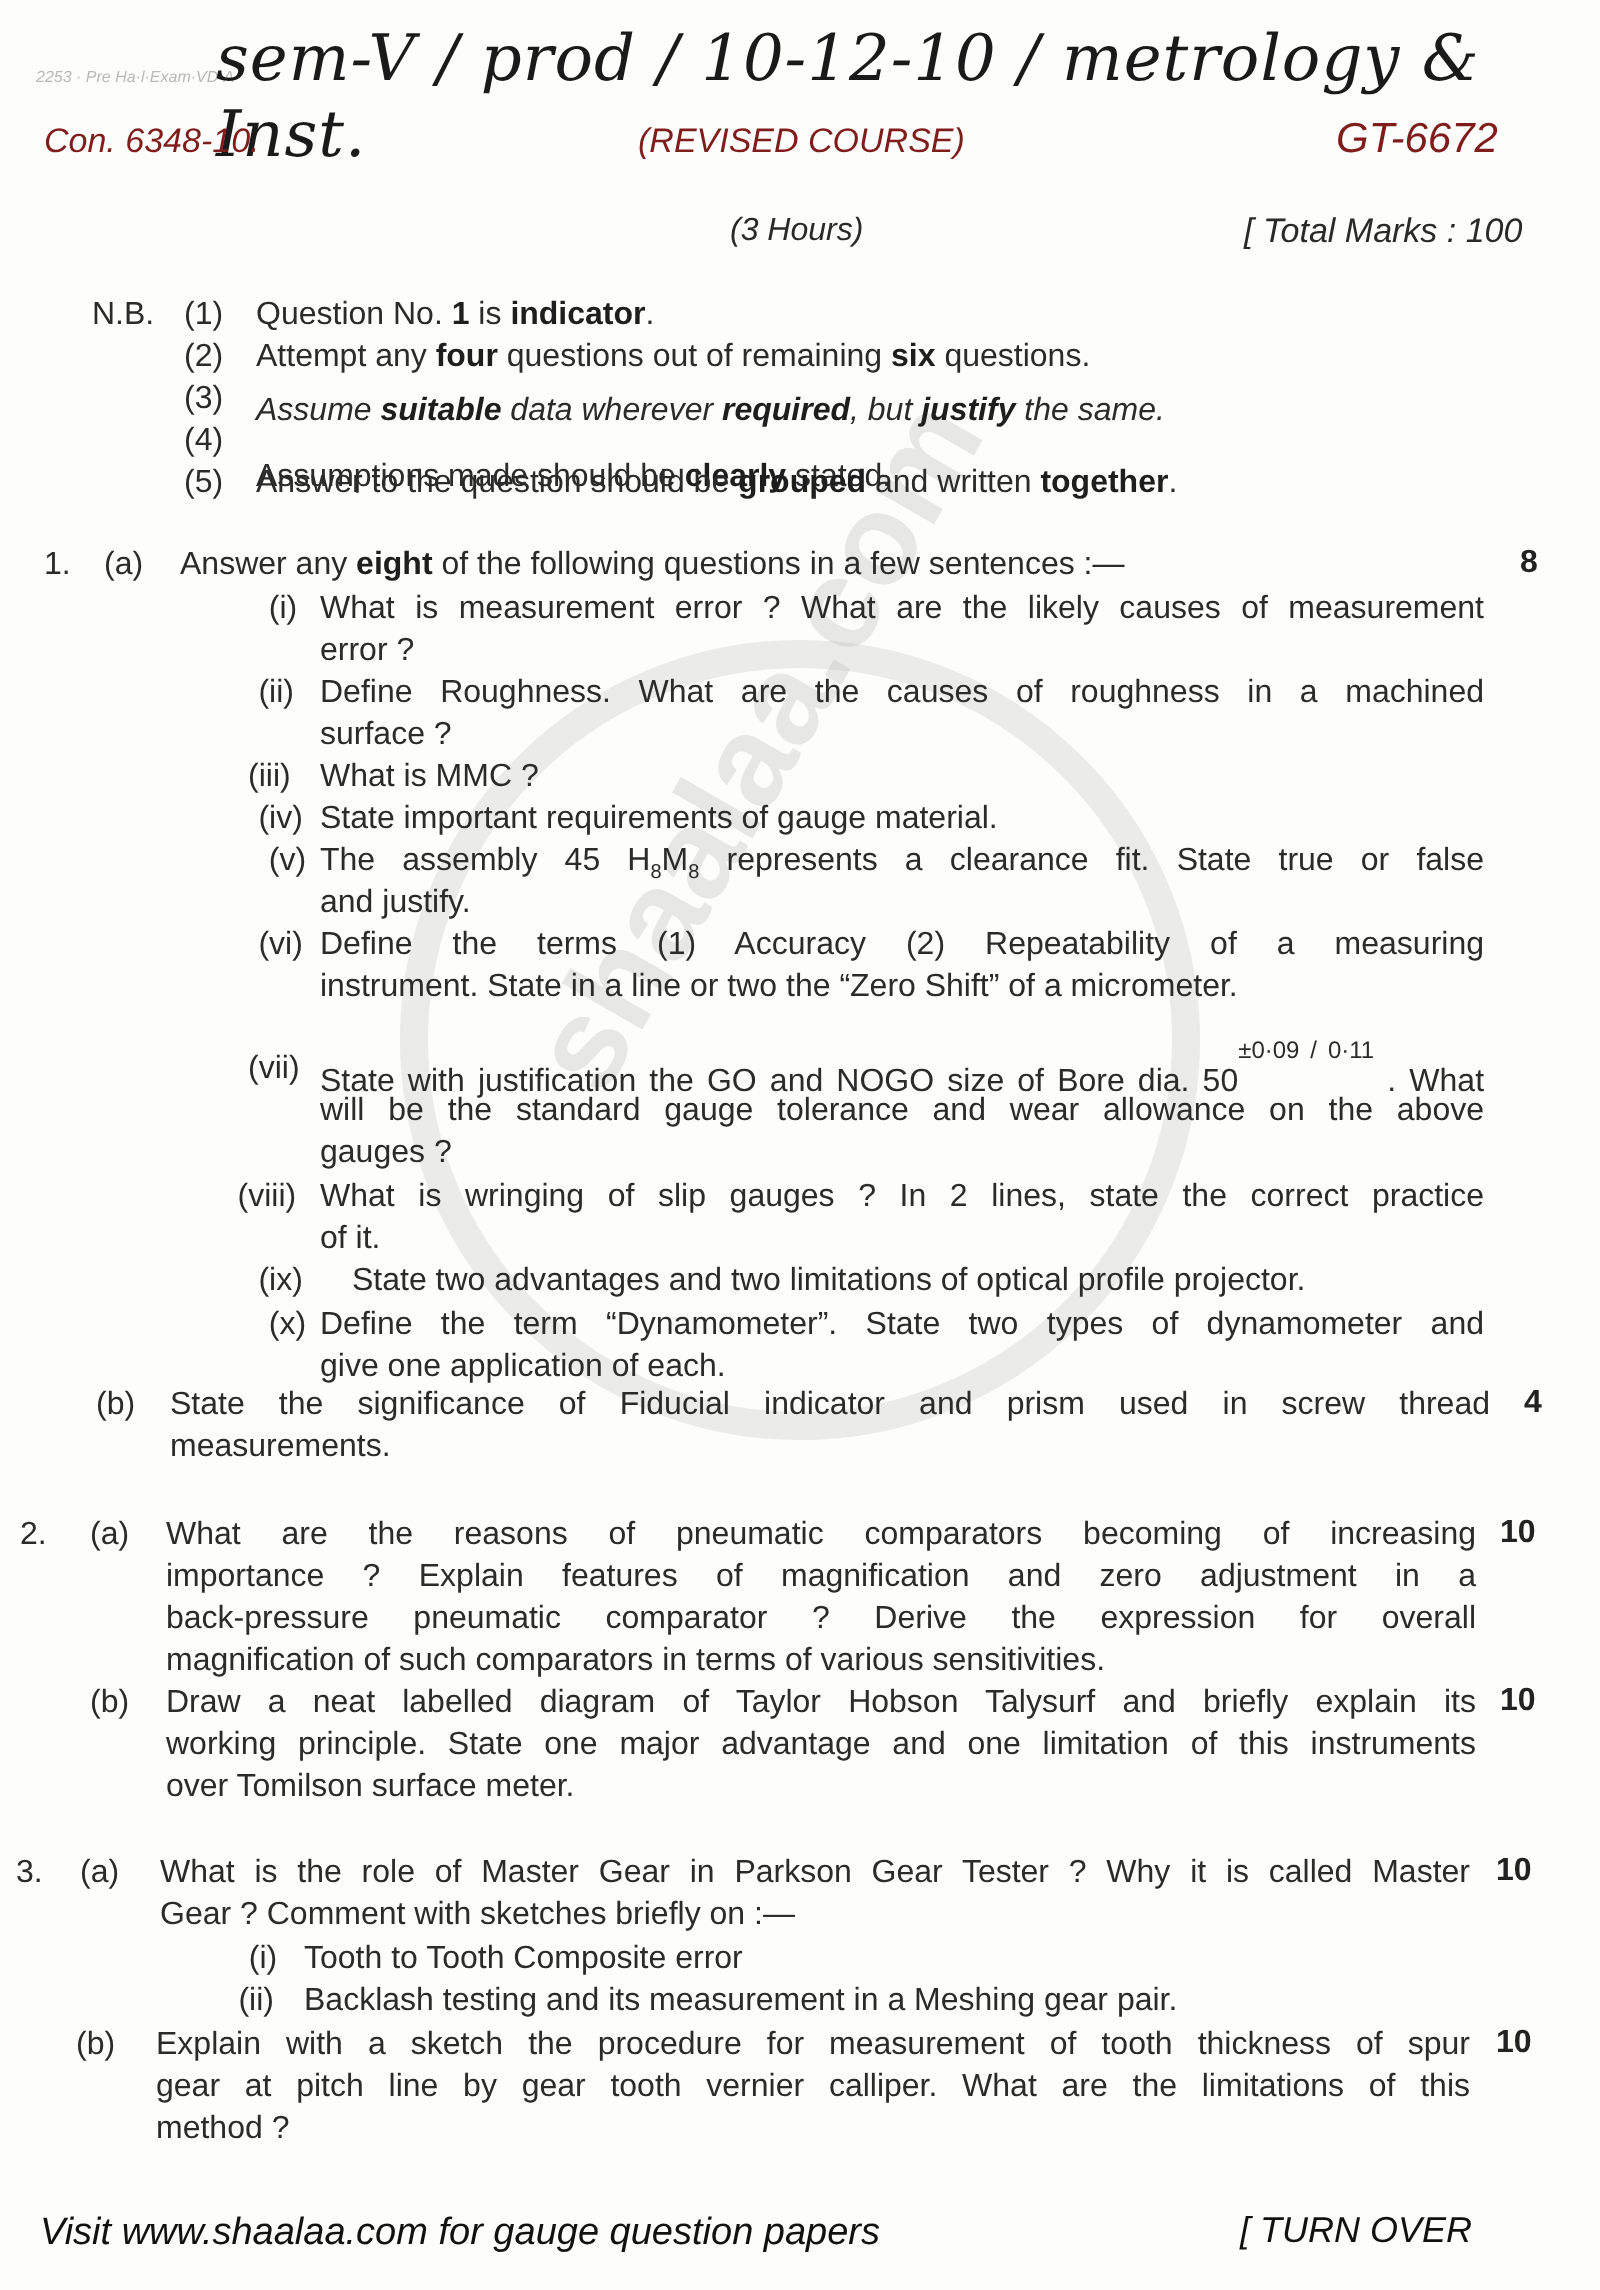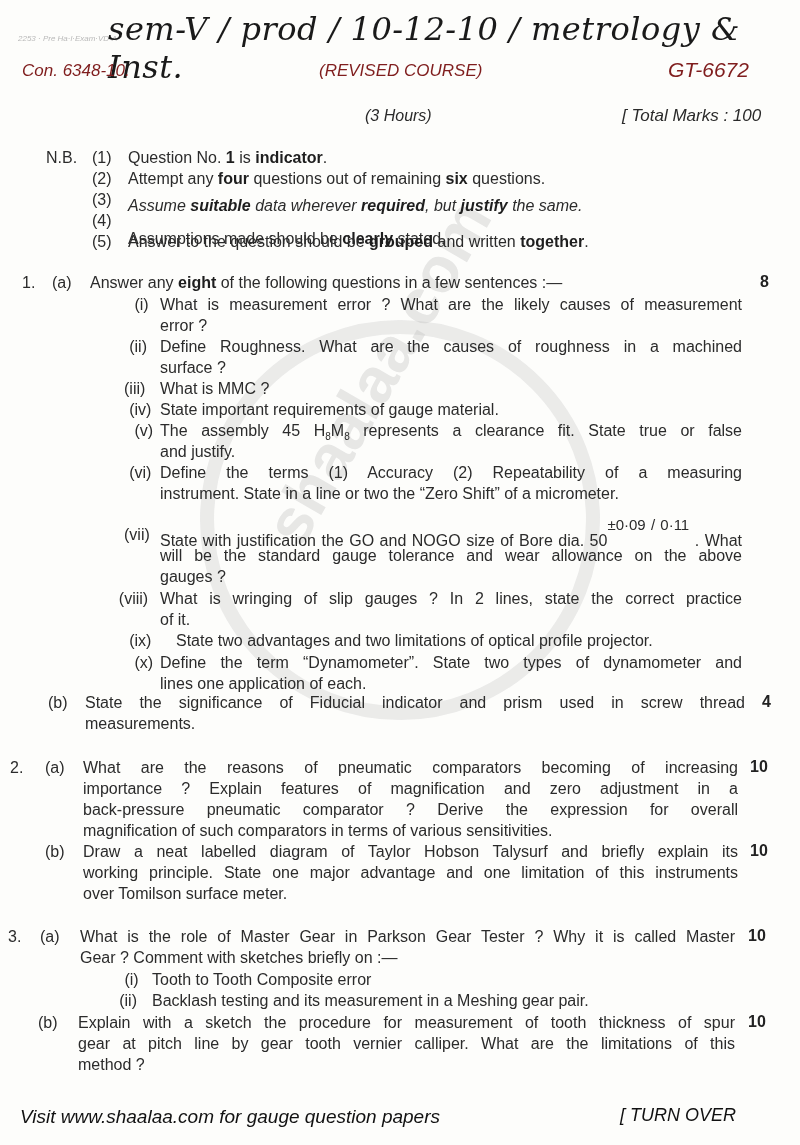--- a/index.html
+++ b/index.html
@@ -69,31 +69,31 @@
     <div class="line" style="left: 160px; top: 379px;">What is MMC ?</div>
     <div class="line" style="left: 129.2px; top: 400px;">(iv)</div>
     <div class="line" style="left: 160px; top: 400px;">State important requirements of gauge material.</div>
     <div class="line" style="left: 134.4px; top: 421px;">(v)</div>
     <div class="line just" style="left: 160px; top: 421px; width: 582px;">The assembly 45 H<sub>8</sub>M<sub>8</sub> represents a clearance fit.  State true or false</div>
     <div class="line" style="left: 160px; top: 442px;">and justify.</div>
     <div class="line" style="left: 129.2px; top: 463px;">(vi)</div>
     <div class="line just" style="left: 160px; top: 463px; width: 582px;">Define the terms  (1)  Accuracy  (2)  Repeatability of a measuring</div>
     <div class="line" style="left: 160px; top: 484px;">instrument.  State in a line or two the “Zero Shift” of a micrometer.</div>
     <div class="line" style="left: 124px; top: 525px;">(vii)</div>
-    <div class="line just" style="left: 160px; top: 525px; width: 582px;">State with justification the GO and NOGO size of Bore dia. 50<sup style="position:relative;top:-10px;font-size:15px;margin-top:36px;">±0·09 / 0·11</sup> .  What</div>
+    <div class="line just" style="left: 160px; top: 525px; width: 582px;">State with justification the GO and NOGO size of Bore dia. 50<sup style="position:relative;top:-10px;font-size:12px;margin-top:36px;">±0·09 / 0·11</sup> .  What</div>
     <div class="line just" style="left: 160px; top: 546px; width: 582px;">will be the standard gauge tolerance and wear allowance on the above</div>
     <div class="line" style="left: 160px; top: 567px;">gauges ?</div>
     <div class="line" style="left: 118.8px; top: 589px;">(viii)</div>
     <div class="line just" style="left: 160px; top: 589px; width: 582px;">What is wringing of slip gauges ?  In 2 lines, state the correct practice</div>
     <div class="line" style="left: 160px; top: 610px;">of it.</div>
     <div class="line" style="left: 129.2px; top: 631px;">(ix)</div>
     <div class="line" style="left: 160px; top: 631px; margin-left: 16px;">State two advantages and two limitations of optical profile projector.</div>
     <div class="line" style="left: 134.4px; top: 653px;">(x)</div>
     <div class="line just" style="left: 160px; top: 653px; width: 582px;">Define the term “Dynamometer”.  State two types of dynamometer and</div>
-    <div class="line" style="left: 160px; top: 674px;">lines one application of each.</div>
+    <div class="line" style="left: 160px; top: 674px;">give one application of each.</div>
   </div>
 <div class="line" style="left:48px;top:693px;">(b)</div>
 <div class="line just" style="left:85px;top:693px;width:660px;">State the significance of Fiducial indicator and prism used in screw thread</div>
 <div class="line" style="left:85px;top:714px;">measurements.</div>
 <div class="marks" style="left:762px;top:693px;">4</div>
 
 <div class="line" style="left:10px;top:758px;">2.</div>
 <div class="line" style="left:45px;top:758px;">(a)</div>
 <div id="q2a-lines">
     <div class="line just" style="left: 83px; top: 758px; width: 655px;">What are the reasons of pneumatic comparators becoming of increasing</div>

